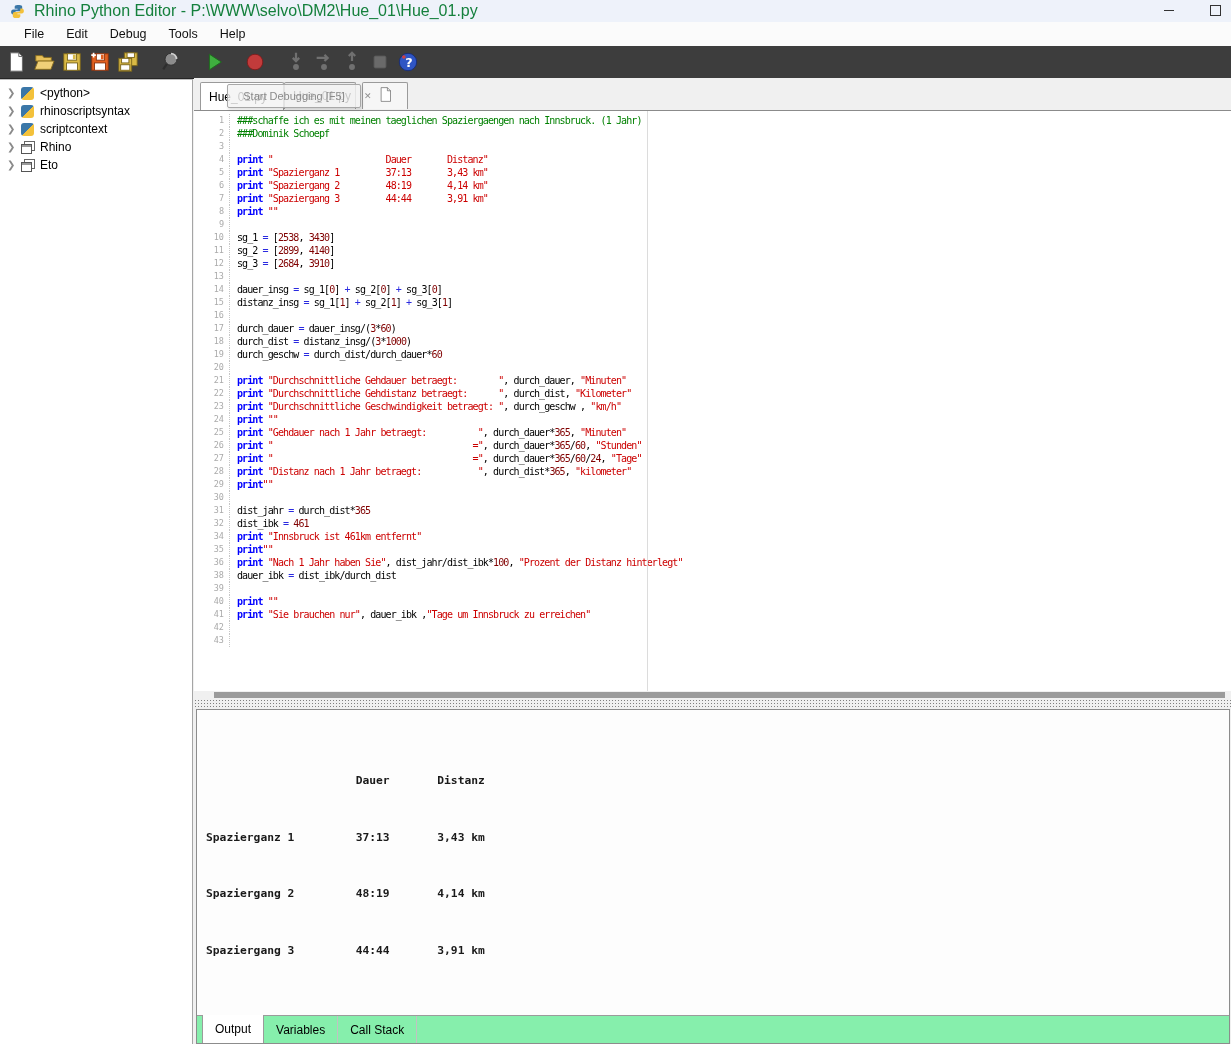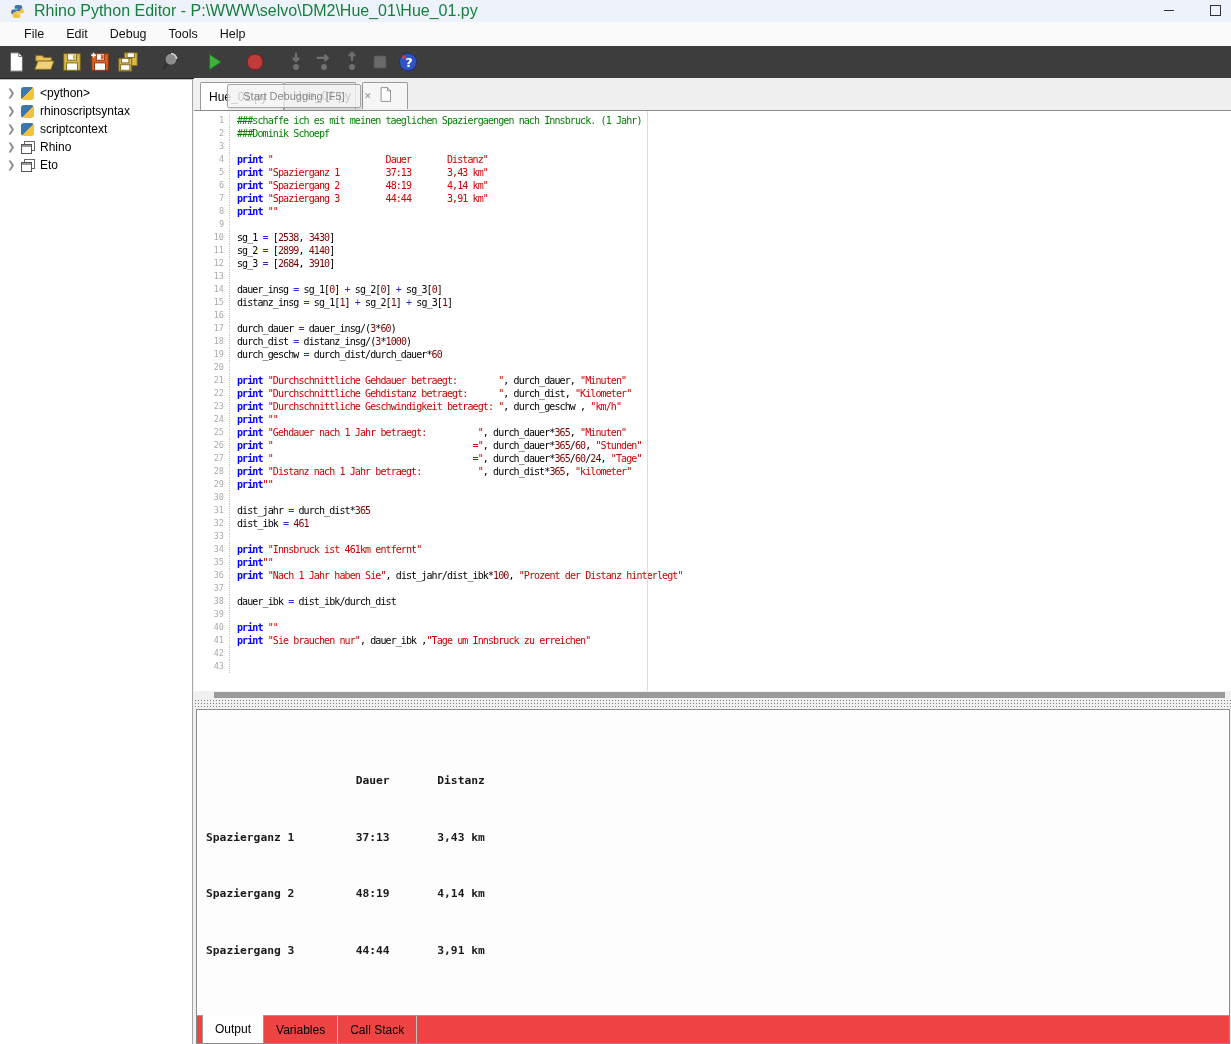--- a/index.html
+++ b/index.html
@@ -63,21 +63,21 @@
   .hthumb{position:absolute;left:20px;right:6px;top:1px;height:6px;background:#9b9b9b;}
   .vsplitter{position:absolute;left:0;right:0;top:622px;height:9px;background:#f0f0f0;
     background-image:radial-gradient(circle,#7f7f7f 0.8px,transparent 1px);background-size:3px 3px;background-position:0 2px;}
   
   .output-panel{position:absolute;left:2px;right:1px;top:631px;bottom:0;background:#f0f0f0;
     border:1px solid #8c8c8c;box-sizing:border-box;}
   .output-content{position:absolute;top:0;left:0;right:0;bottom:27px;background:#fdfdfd;
     padding:7px 0 0 9px;white-space:pre;overflow:hidden;
     font-family:"DejaVu Sans Mono",monospace;font-size:11.3px;line-height:14.2px;color:#1a1a1a;}
   .ol{min-height:14.2px;font-weight:bold;}
-  .bottom-tabs{position:absolute;left:0;right:0;bottom:0;height:27px;background:#ef4444;
+  .bottom-tabs{position:absolute;left:0;right:0;bottom:0;height:27px;background:#86efac;
     border-top:1px solid #9b9b9b;display:flex;align-items:stretch;padding-left:5px;}
   .btab{padding:0 12px;display:flex;align-items:center;font-size:12px;color:#000;border-right:1px solid #c2c2c2;}
   .btab.active{margin-top:-1px;background:#fff;border-left:1px solid #9b9b9b;border-right:1px solid #9b9b9b;}
   .btab:not(.active):last-child{border-right:1px solid #c2c2c2;}
 </style>
 </head>
 <body>
 
 <div class="titlebar">
   <span class="app-icon">
@@ -409,44 +409,36 @@
       <div class="cl">
         <span class="ln">31</span>
         <span class="code">dist_jahr <span class="tk-op">=</span> durch_dist*<span class="tk-num">365</span></span>
       </div>
 
       <div class="cl">
         <span class="ln">32</span>
         <span class="code">dist_ibk <span class="tk-op">=</span> <span class="tk-num">461</span></span>
       </div>
 
-      <div class="cl">
-        <span class="ln">33</span>
-        <span class="code">&nbsp;</span>
-      </div>
 
       <div class="cl">
         <span class="ln">34</span>
         <span class="code"><span class="tk-kw">print</span> <span class="tk-str">"Innsbruck ist 461km entfernt"</span></span>
       </div>
 
       <div class="cl">
         <span class="ln">35</span>
         <span class="code"><span class="tk-kw">print</span><span class="tk-str">""</span></span>
       </div>
 
       <div class="cl">
         <span class="ln">36</span>
         <span class="code"><span class="tk-kw">print</span> <span class="tk-str">"Nach 1 Jahr haben Sie"</span>, dist_jahr/dist_ibk*<span class="tk-num">100</span>, <span class="tk-str">"Prozent der Distanz hinterlegt"</span></span>
       </div>
 
-      <div class="cl">
-        <span class="ln">37</span>
-        <span class="code">&nbsp;</span>
-      </div>
 
       <div class="cl">
         <span class="ln">38</span>
         <span class="code">dauer_ibk <span class="tk-op">=</span> dist_ibk/durch_dist</span>
       </div>
 
       <div class="cl">
         <span class="ln">39</span>
         <span class="code">&nbsp;</span>
       </div>

